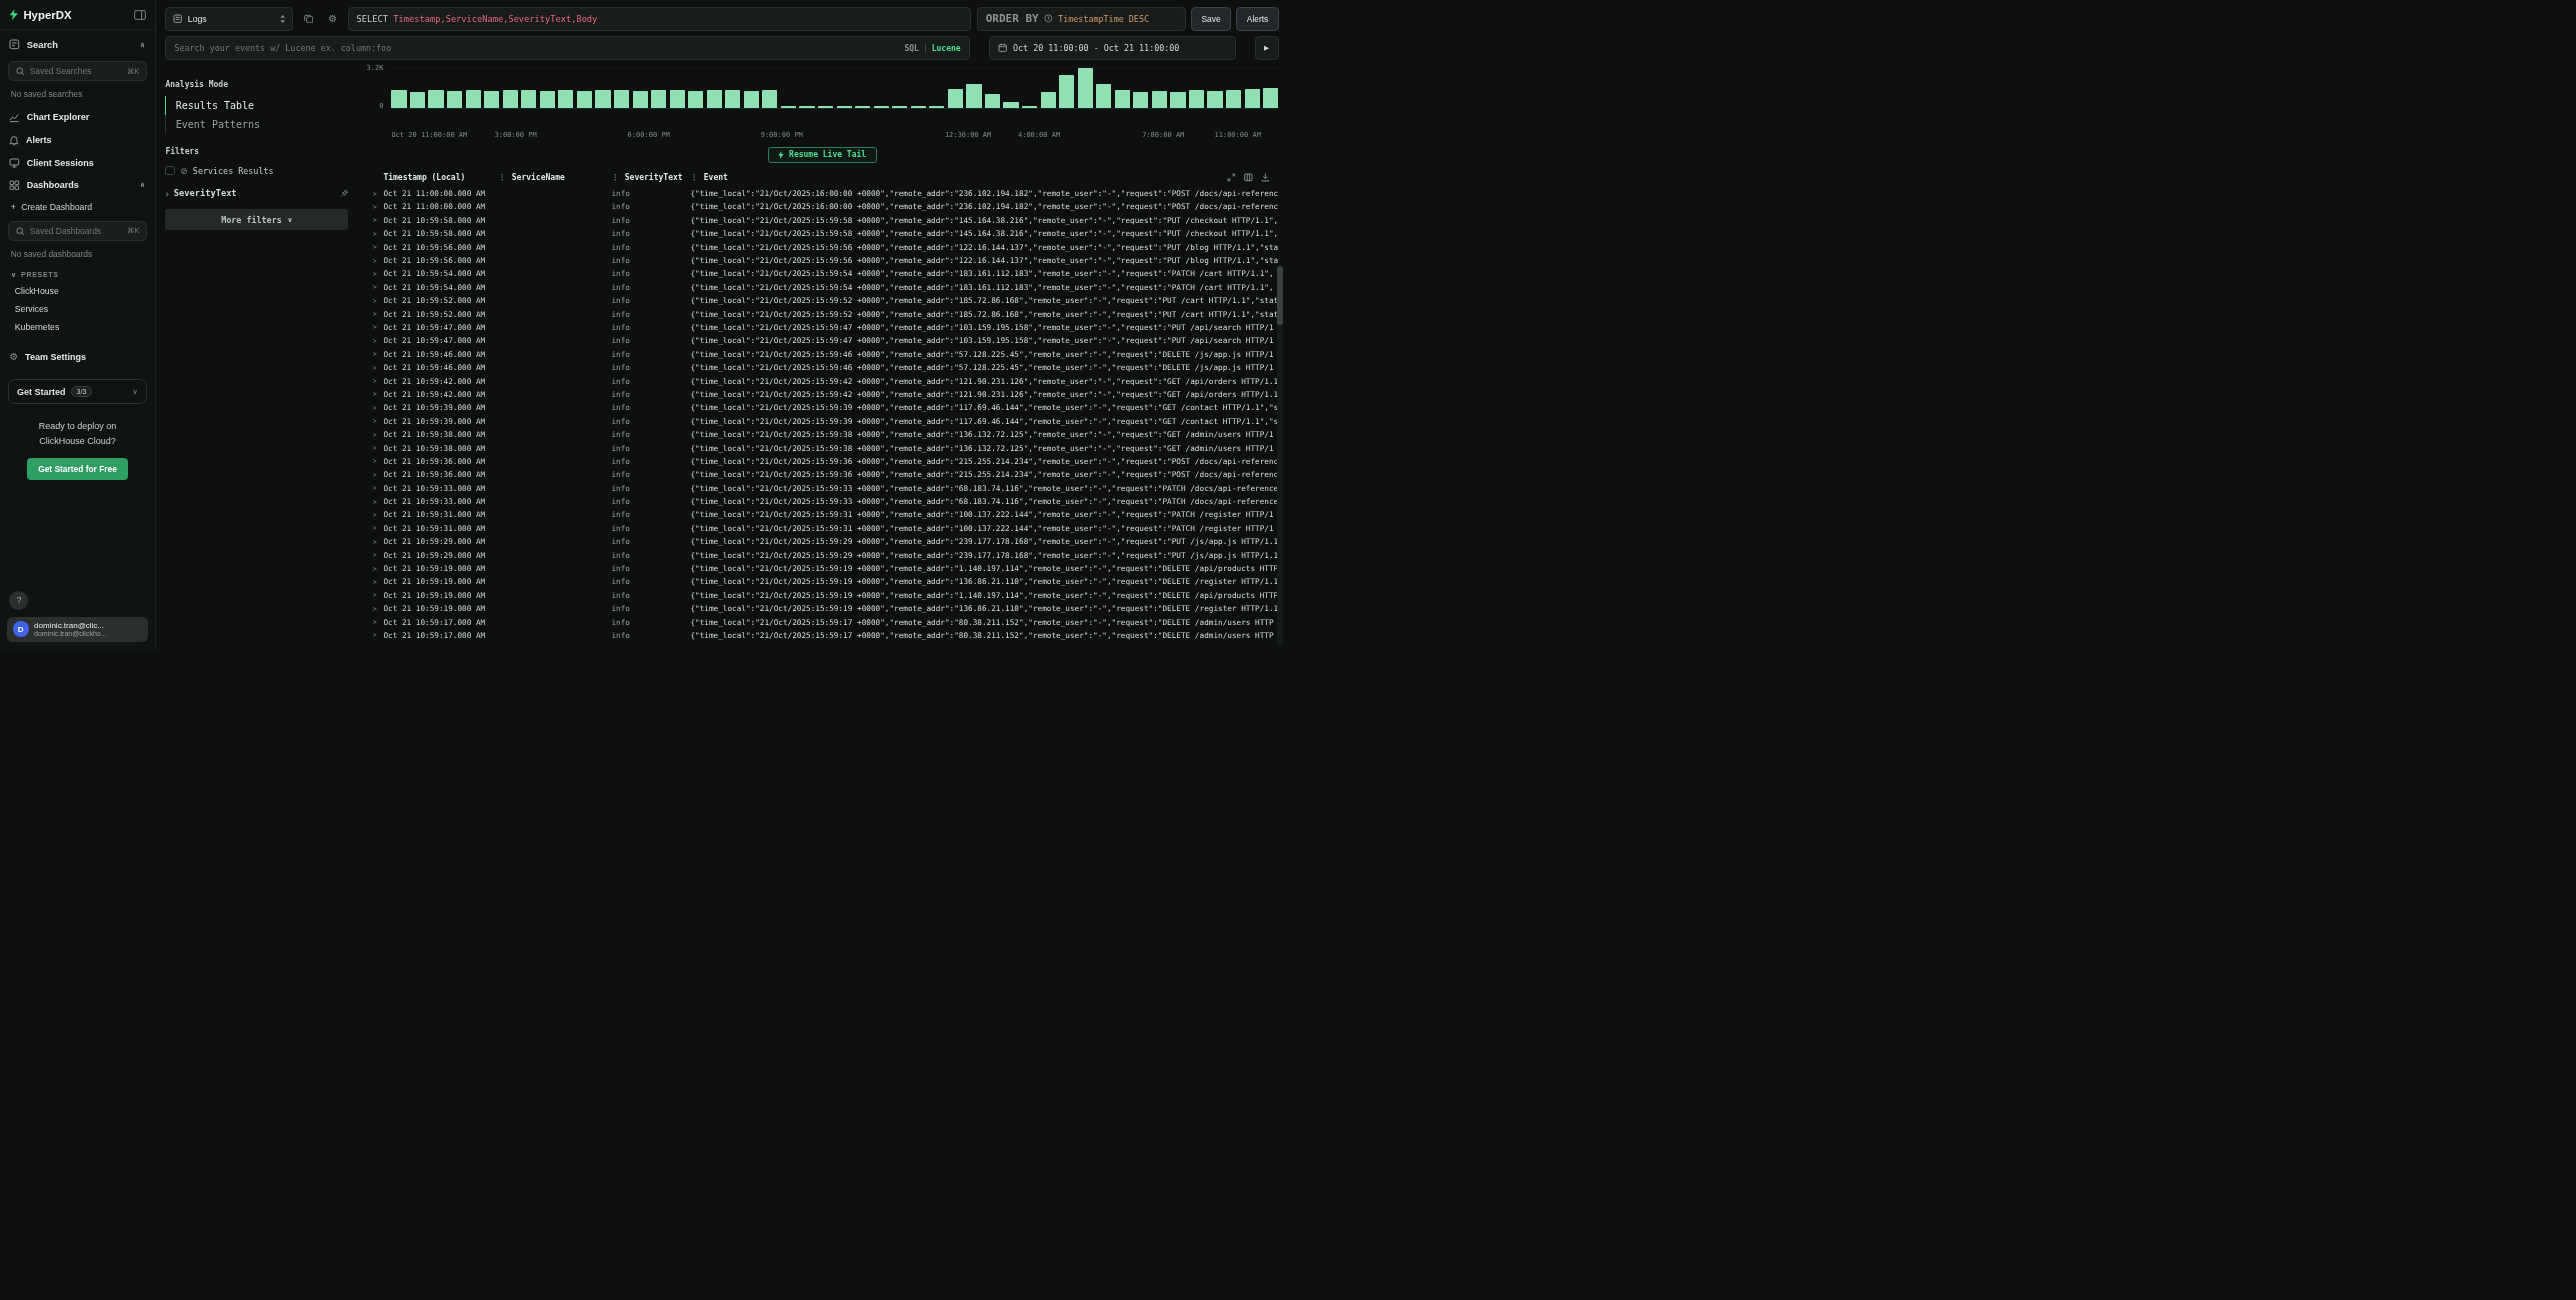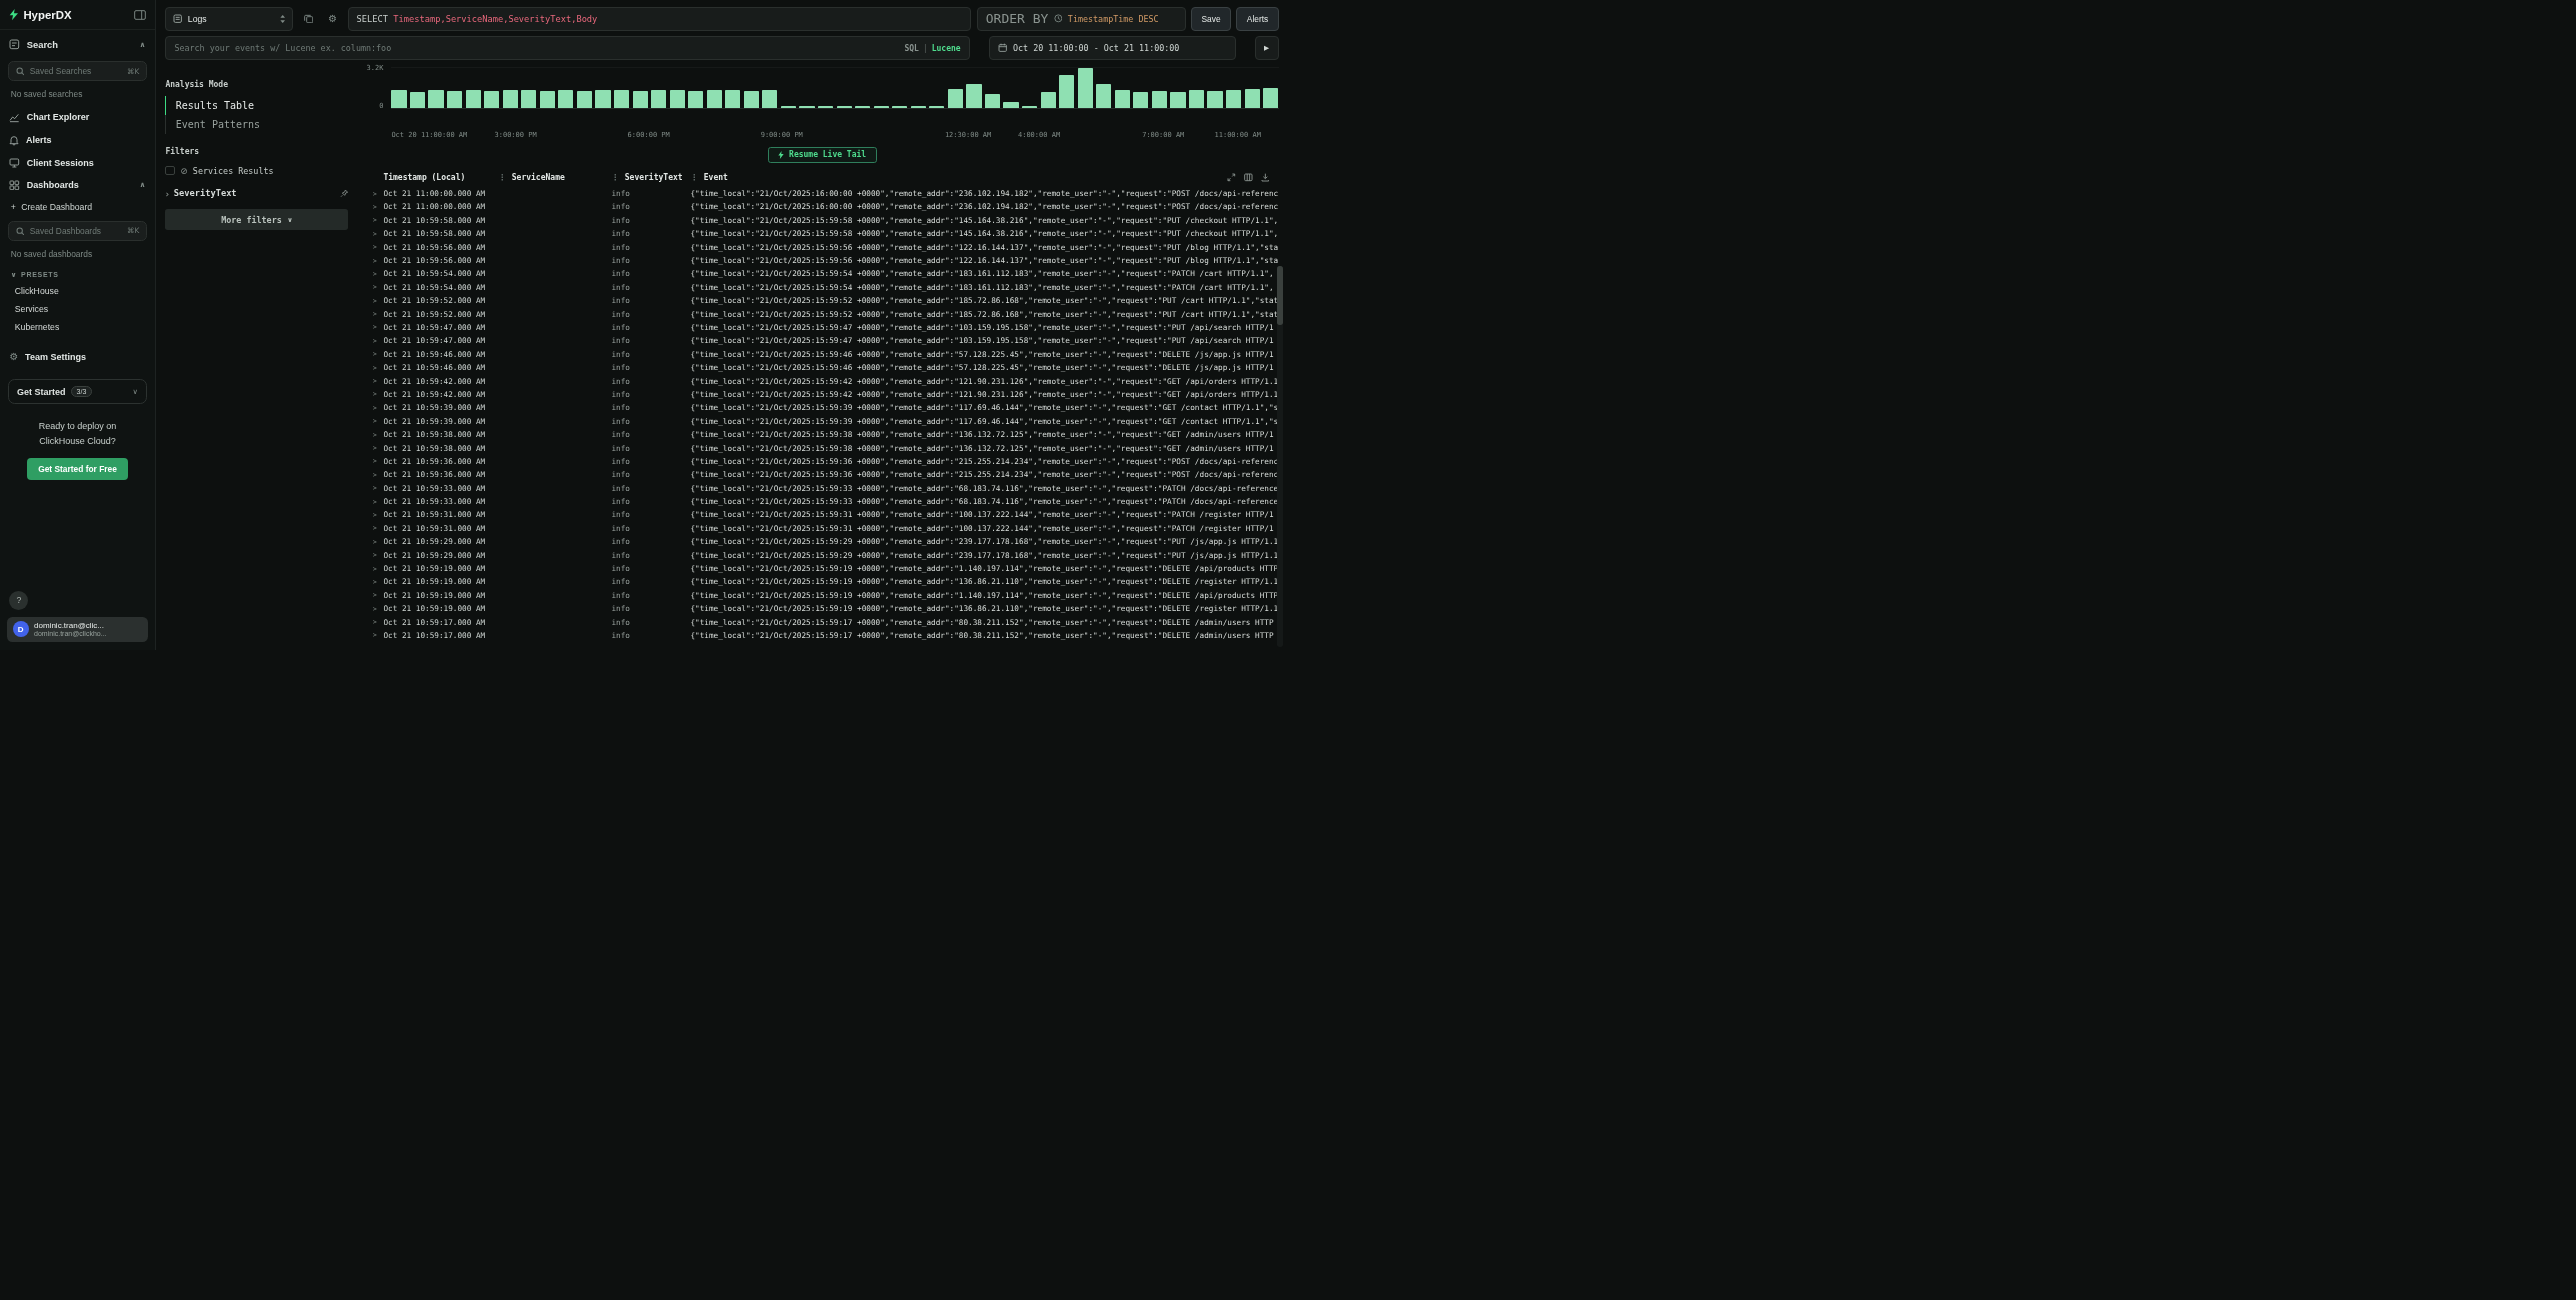--- a/index.html
+++ b/index.html
@@ -58,21 +58,21 @@
   .tb-row2 { padding:2.7px 9.4px 6.7px;gap:19px; }
   .box { background:#181c1b; border:0.7px solid #2a2f2d; border-radius:4px; display:flex; align-items:center; height:24px; }
   .source-select { width:128px; padding:0 6.7px; gap:5.4px; cursor:pointer; font-size:8.7px; color:#e3e8e6; }
   .source-select .updown { margin-left:auto; }
   .sm-iconbtn { width:19px; height:24px; display:flex; align-items:center; justify-content:center; cursor:pointer;
                 color:#7f8a86; border-radius:4px; }
   .sql-box { flex:1; min-width:0; padding:0 8px; font-size:8.7px; gap:0; cursor:text; overflow:hidden; white-space:nowrap; }
   .kw { color:#c8cfcc; }
   .fields { color:#e8687c; }
   .orderby-box { width:209px; padding:0 8px; gap:5.4px; font-size:8.4px; cursor:text; overflow:hidden; white-space:nowrap; }
-  .orderby-label { color:#8a938f; font-weight:400; font-size:13px; }
+  .orderby-label { color:#8a938f; font-weight:700; font-size:11px; }
   .orderby-val { color:#d19a66; }
   .btn { background:#21272a; border:0.7px solid #3a4143; border-radius:4px; color:#e6eae8; font-size:8.4px; height:24px;
          padding:0 9.4px; cursor:pointer; font-family:inherit; }
   .lucene-box { flex:1; min-width:0; padding:0 8px; color:#6f7a76; font-size:8.4px; cursor:text; }
   .lucene-box .ph { flex:1; overflow:hidden; white-space:nowrap; }
   .lang-toggle { display:flex; gap:4px; font-size:8px; font-weight:700; }
   .lang-sql { color:#8a938f; cursor:pointer; }
   .lang-pipe { color:#4a514e; }
   .lang-lucene { color:#4fdd8e; cursor:pointer; }
   .daterange { width:247px; padding:0 8px; gap:6px; font-size:8.4px; color:#cfd6d3; cursor:pointer; white-space:nowrap; }

